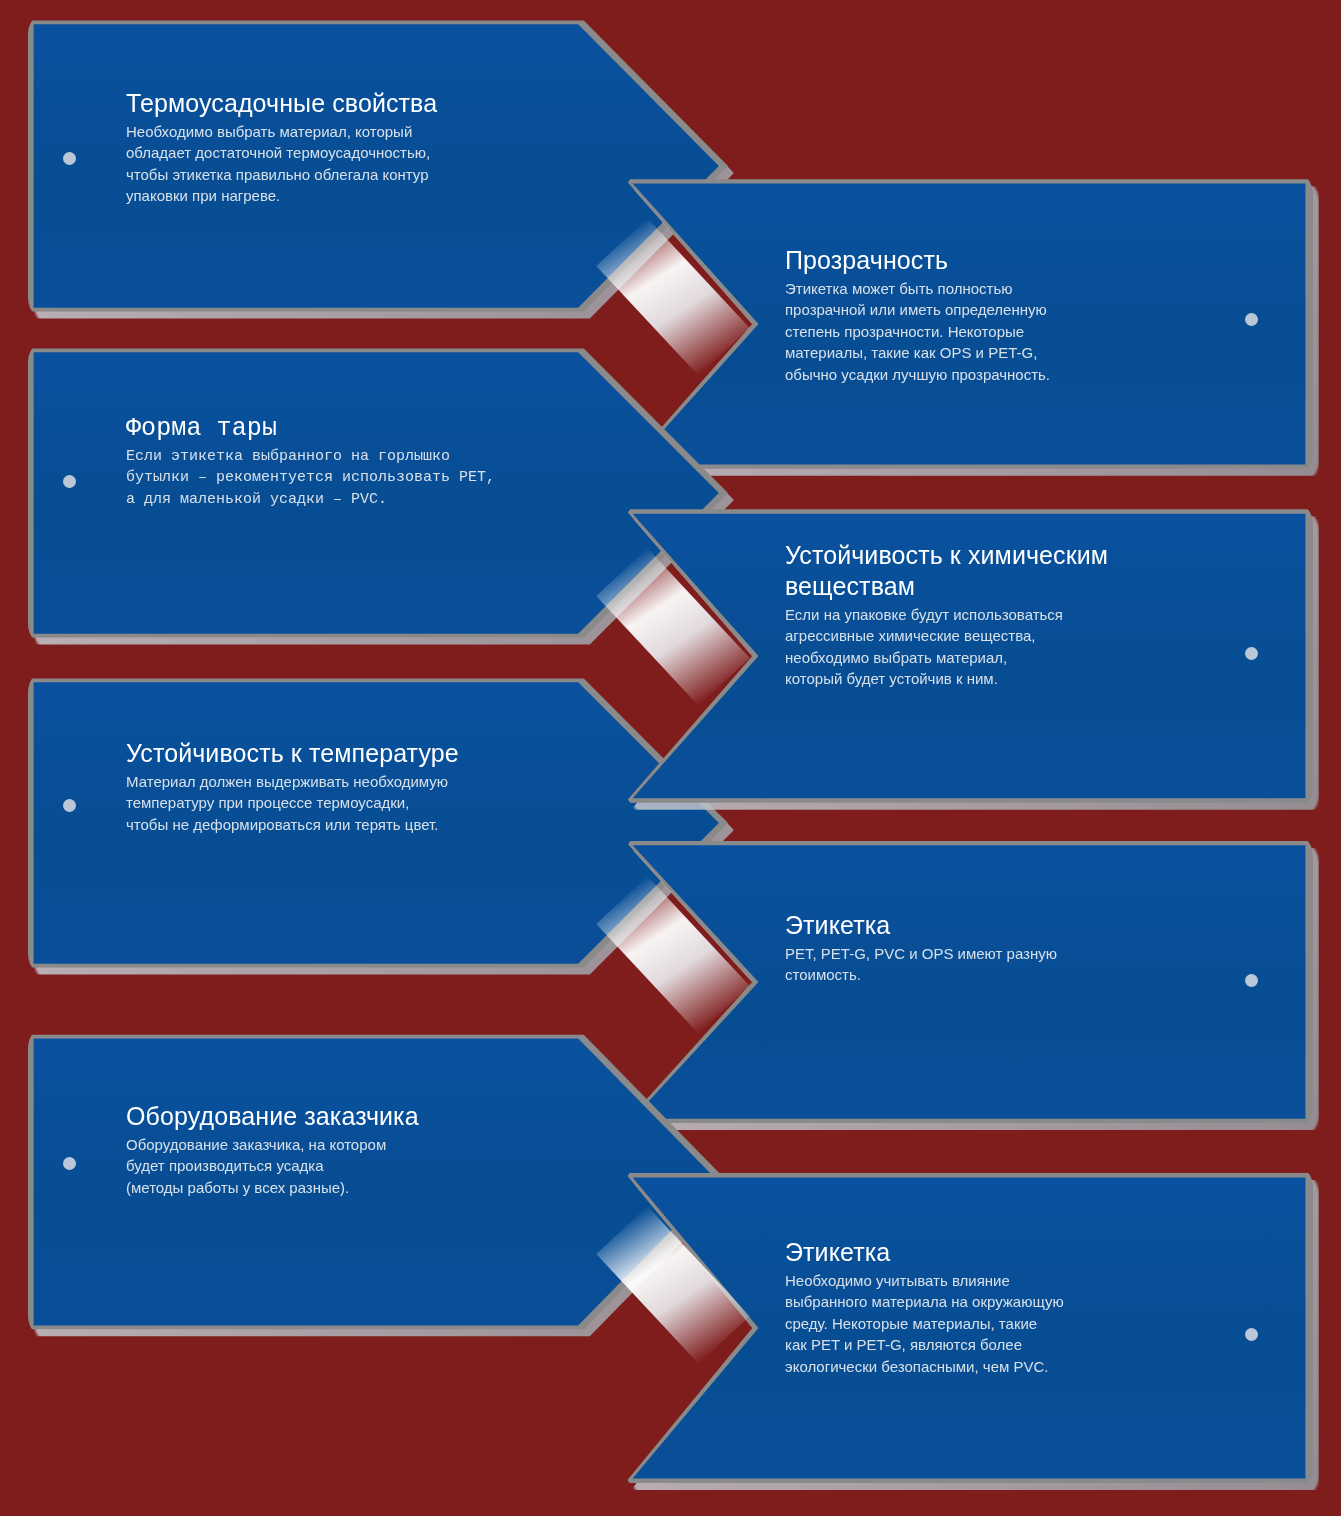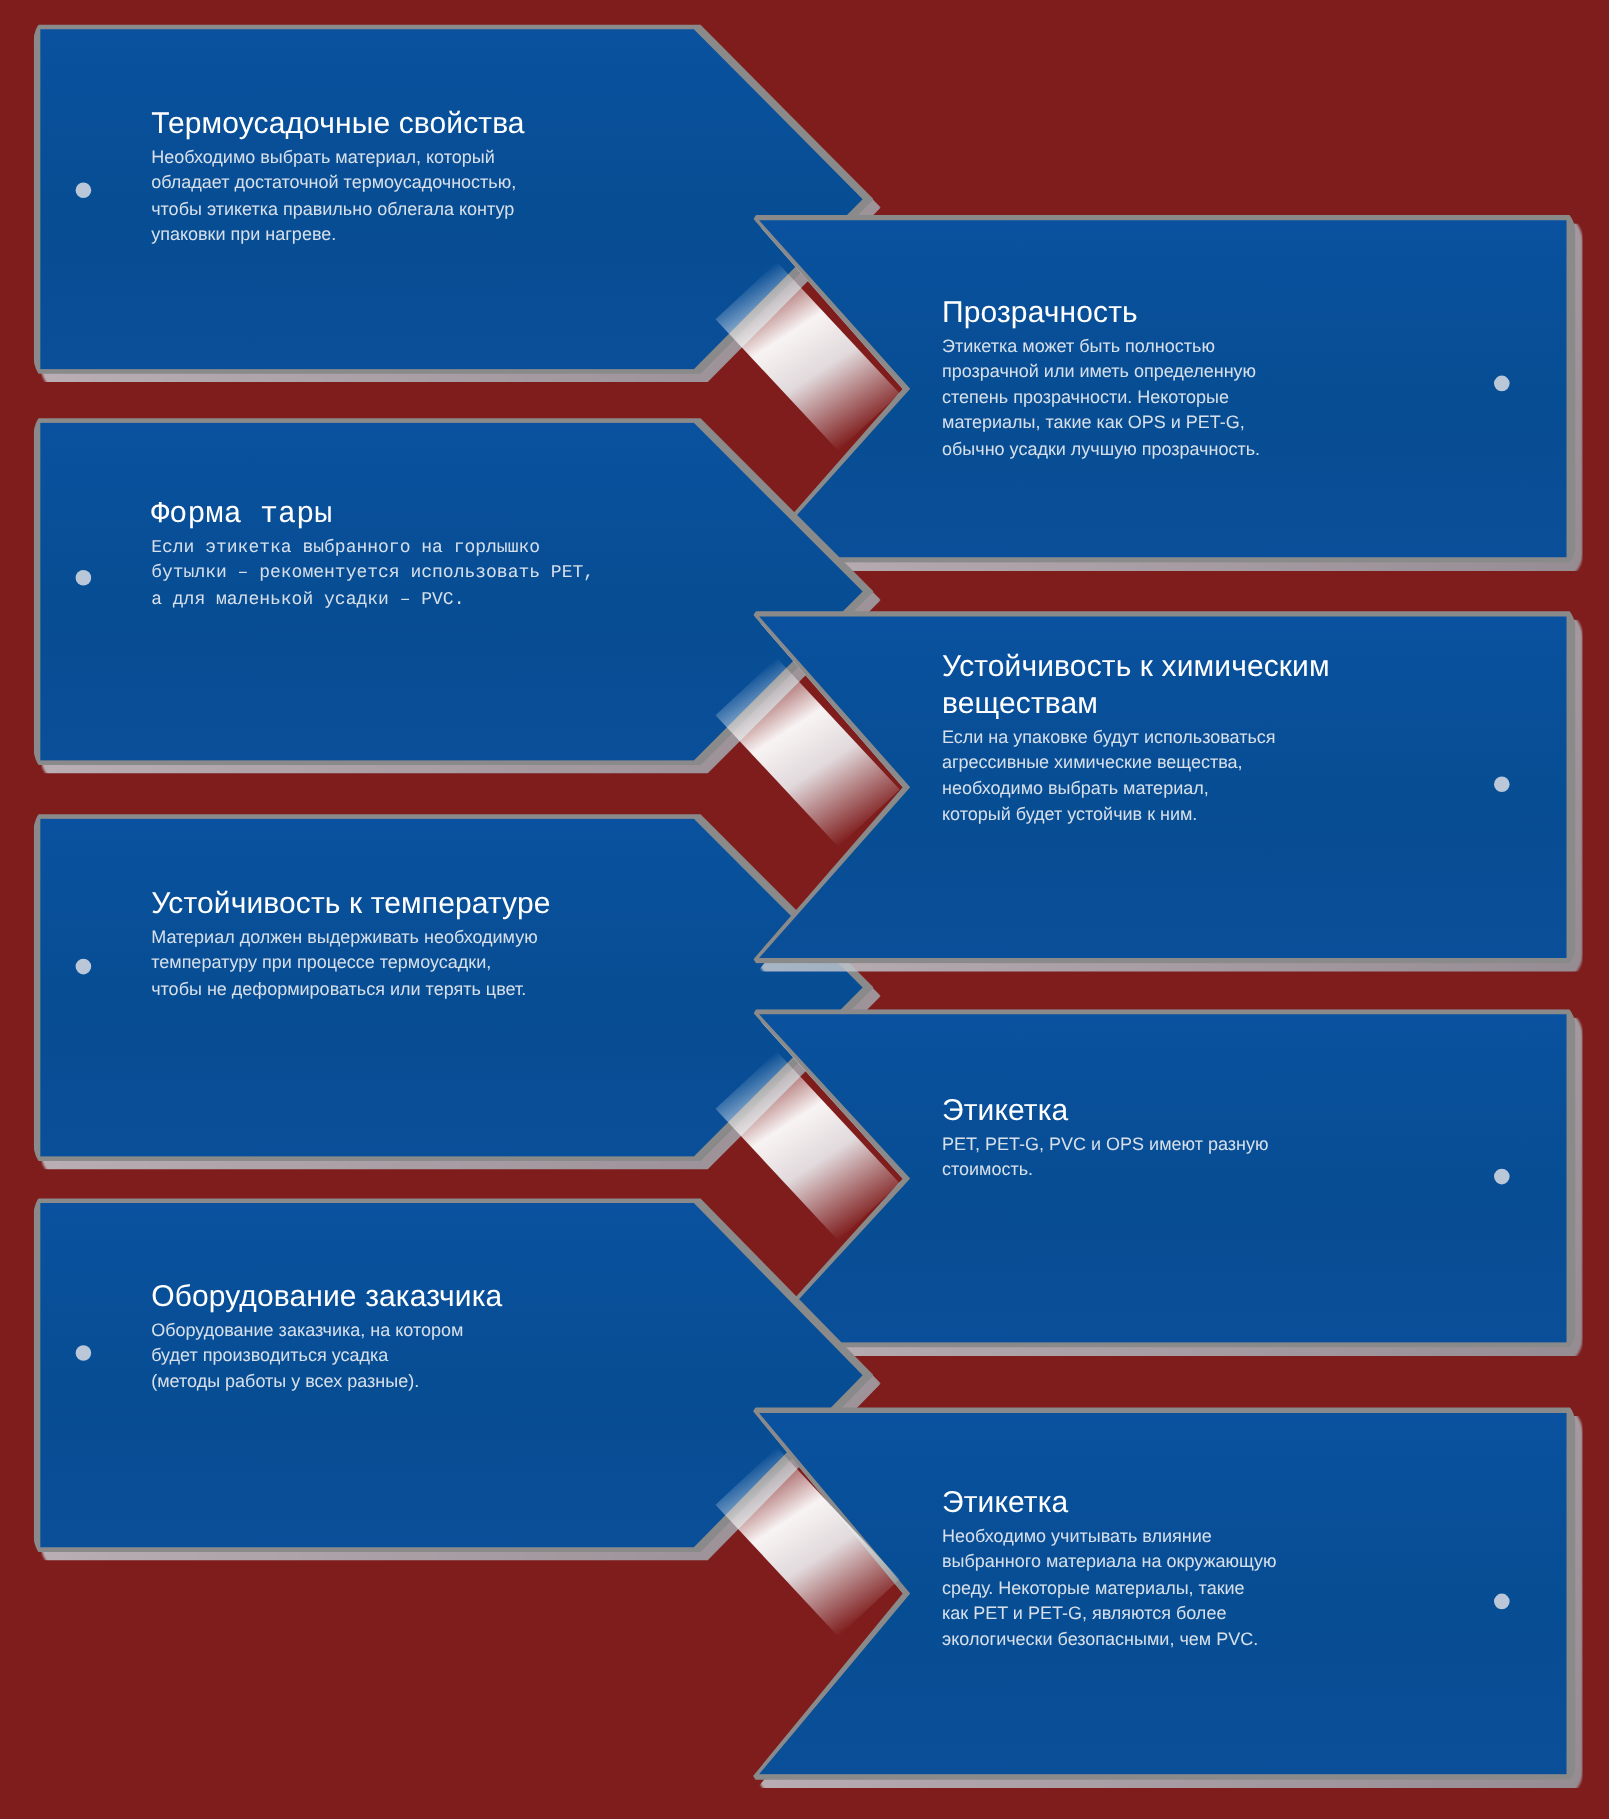--- a/index.html
+++ b/index.html
@@ -218,21 +218,21 @@
     <div class="shape-border"></div>
     <div class="shape-fill"></div>
     <div class="bullet" style="right:55px; top:142px;"></div>
     <div class="content" style="left:160px; top:78px; width:470px;">
       <p class="block-title">Этикетка</p>
       <p class="block-body">PET, PET-G, PVC и OPS имеют разную
 стоимость.</p>
     </div>
   </div>
 
-  <div class="block arrow-right" style="left:28px; top:988px; width:700px; height:316px;">
+  <div class="block arrow-right" style="left:28px; top:1024px; width:700px; height:316px;">
     <div class="shape-shadow"></div>
     <div class="shape-border"></div>
     <div class="shape-fill"></div>
     <div class="bullet" style="left:35px; top:133px;"></div>
     <div class="content" style="left:98px; top:77px; width:530px;">
       <p class="block-title">Оборудование заказчика</p>
       <p class="block-body">Оборудование заказчика, на котором
 будет производиться усадка
 (методы работы у всех разные).</p>
     </div>

